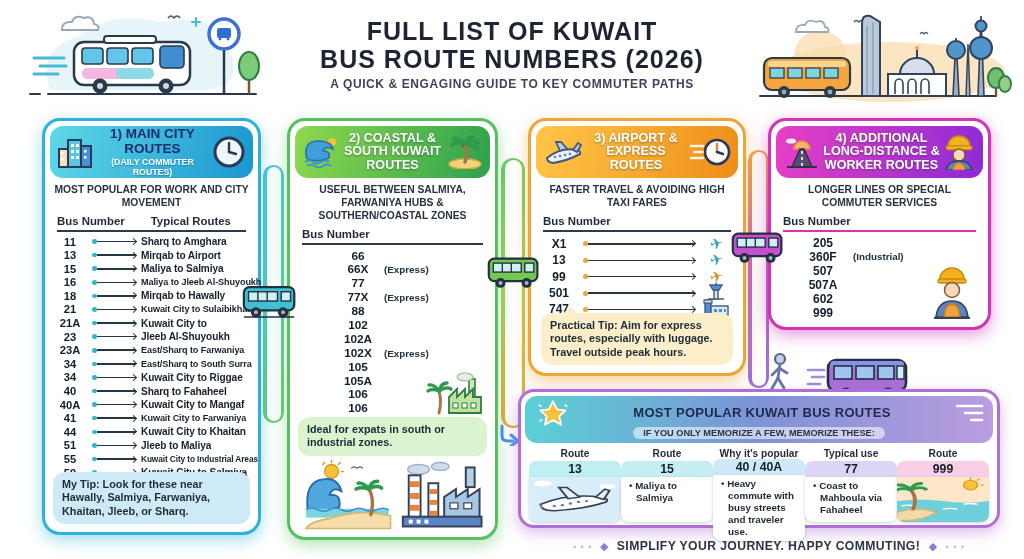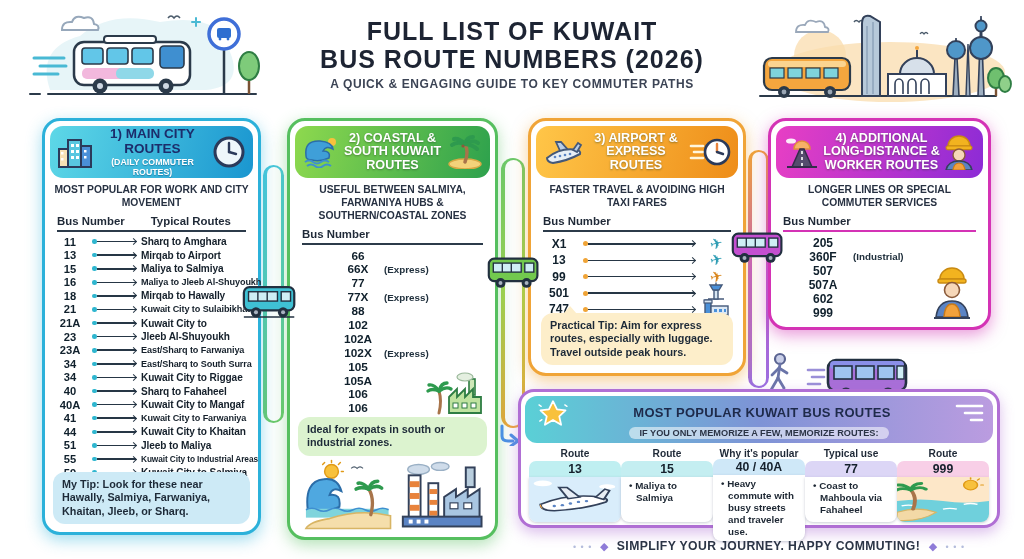--- a/index.html
+++ b/index.html
@@ -819,21 +819,21 @@
         </svg>
         <div class="pop-title">MOST POPULAR KUWAIT BUS ROUTES</div>
         <svg width="34" height="24" viewBox="0 0 34 24">
           <g stroke="#fff" stroke-width="2.6" stroke-linecap="round">
               <line x1="6" y1="5" x2="31" y2="5"></line>
               <line x1="14" y1="12" x2="31" y2="12"></line>
               <line x1="20" y1="19" x2="31" y2="19"></line>
             </g>
         </svg>
       </div>
-      <div class="pop-sub">IF YOU ONLY MEMORIZE A FEW, MEMORIZE ROUTES:</div>
+      <div class="pop-sub">IF YOU ONLY MEMORIZE A FEW, MEMORIZE THESE:</div>
     </div>
     <div class="pop-cols">
       <div class="pcol c1">
         <div class="pcol-h">Route</div>
         <div class="pcol-v">13</div>
         <div class="pcol-img">
           <svg viewBox="0 0 80 56" preserveAspectRatio="none">
             <rect width="80" height="56" fill="#d9edfb"></rect>
             <ellipse cx="12" cy="8" rx="8" ry="3.5" fill="#fff"></ellipse>
             <ellipse cx="68" cy="12" rx="7" ry="3" fill="#fff"></ellipse>

